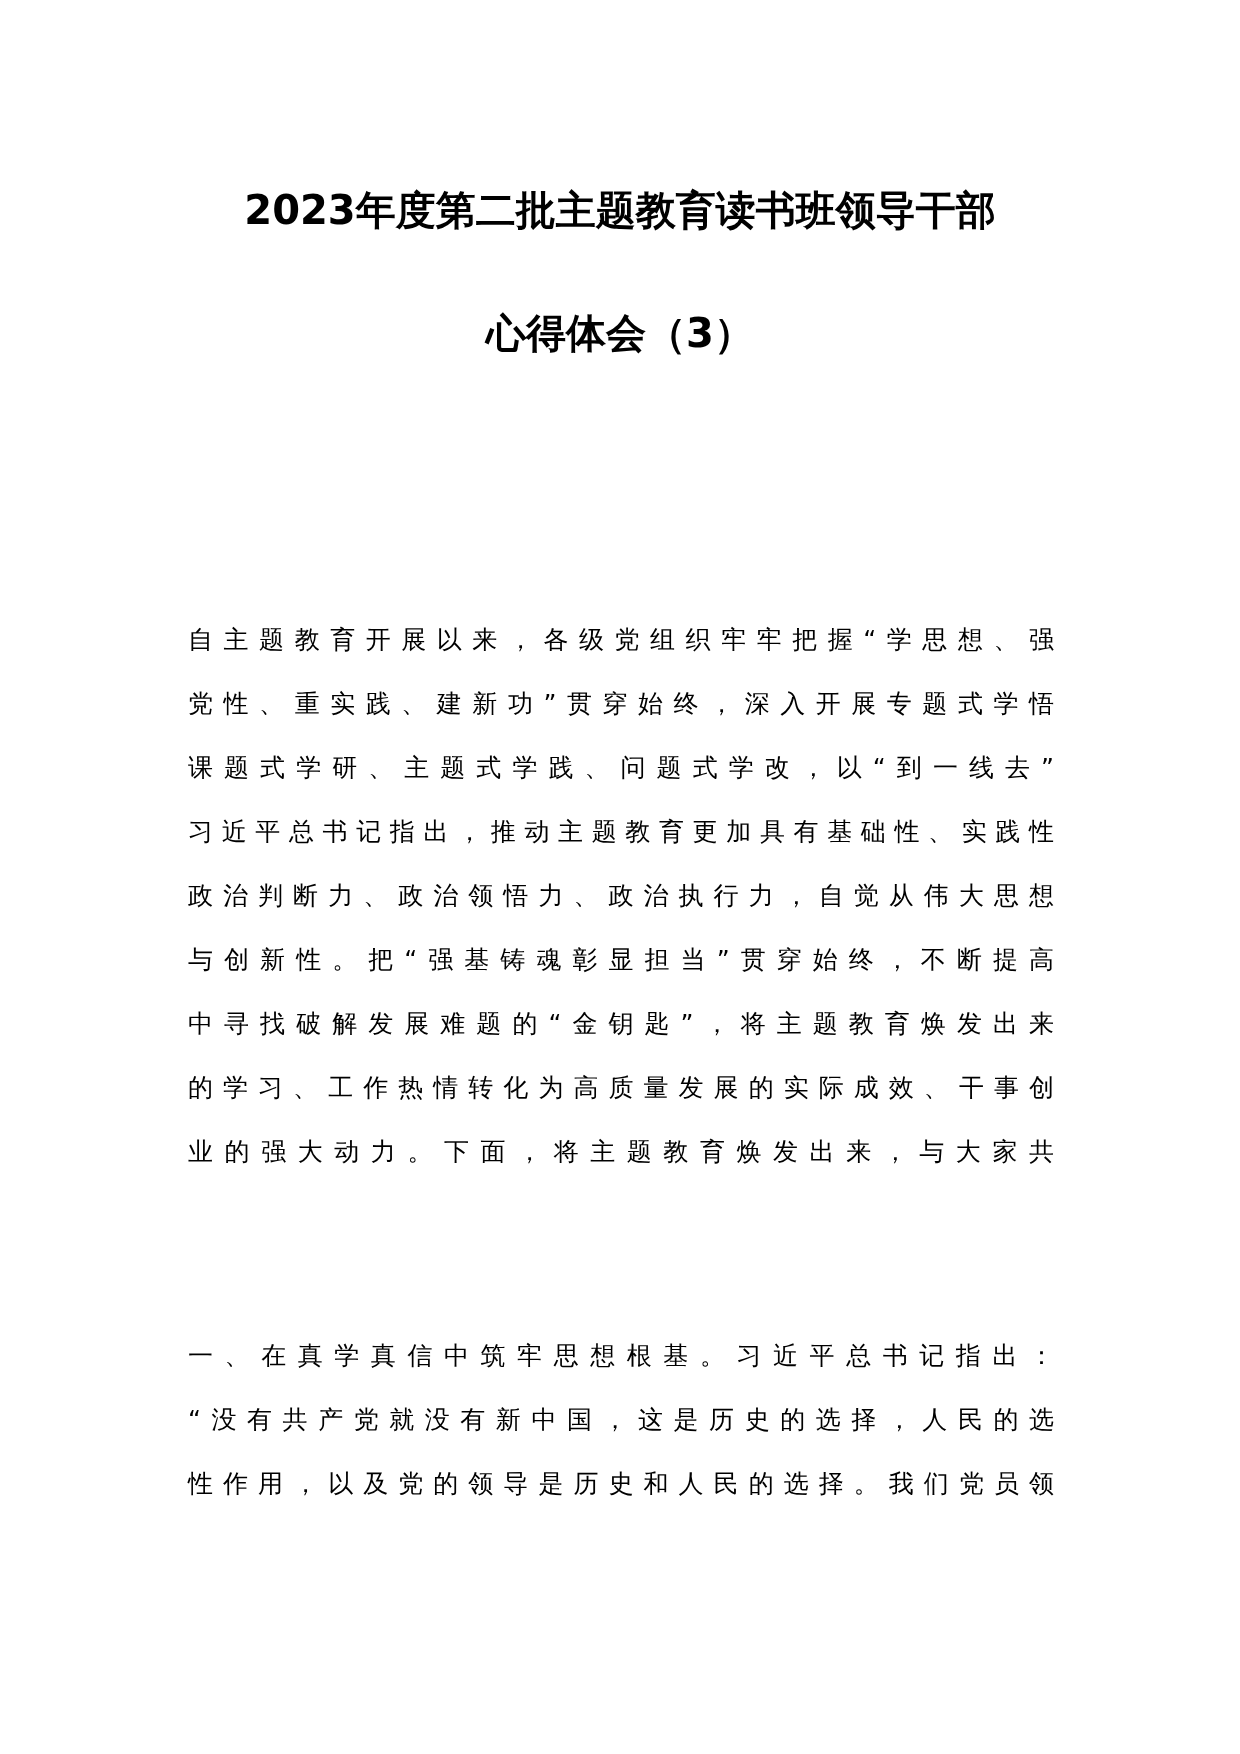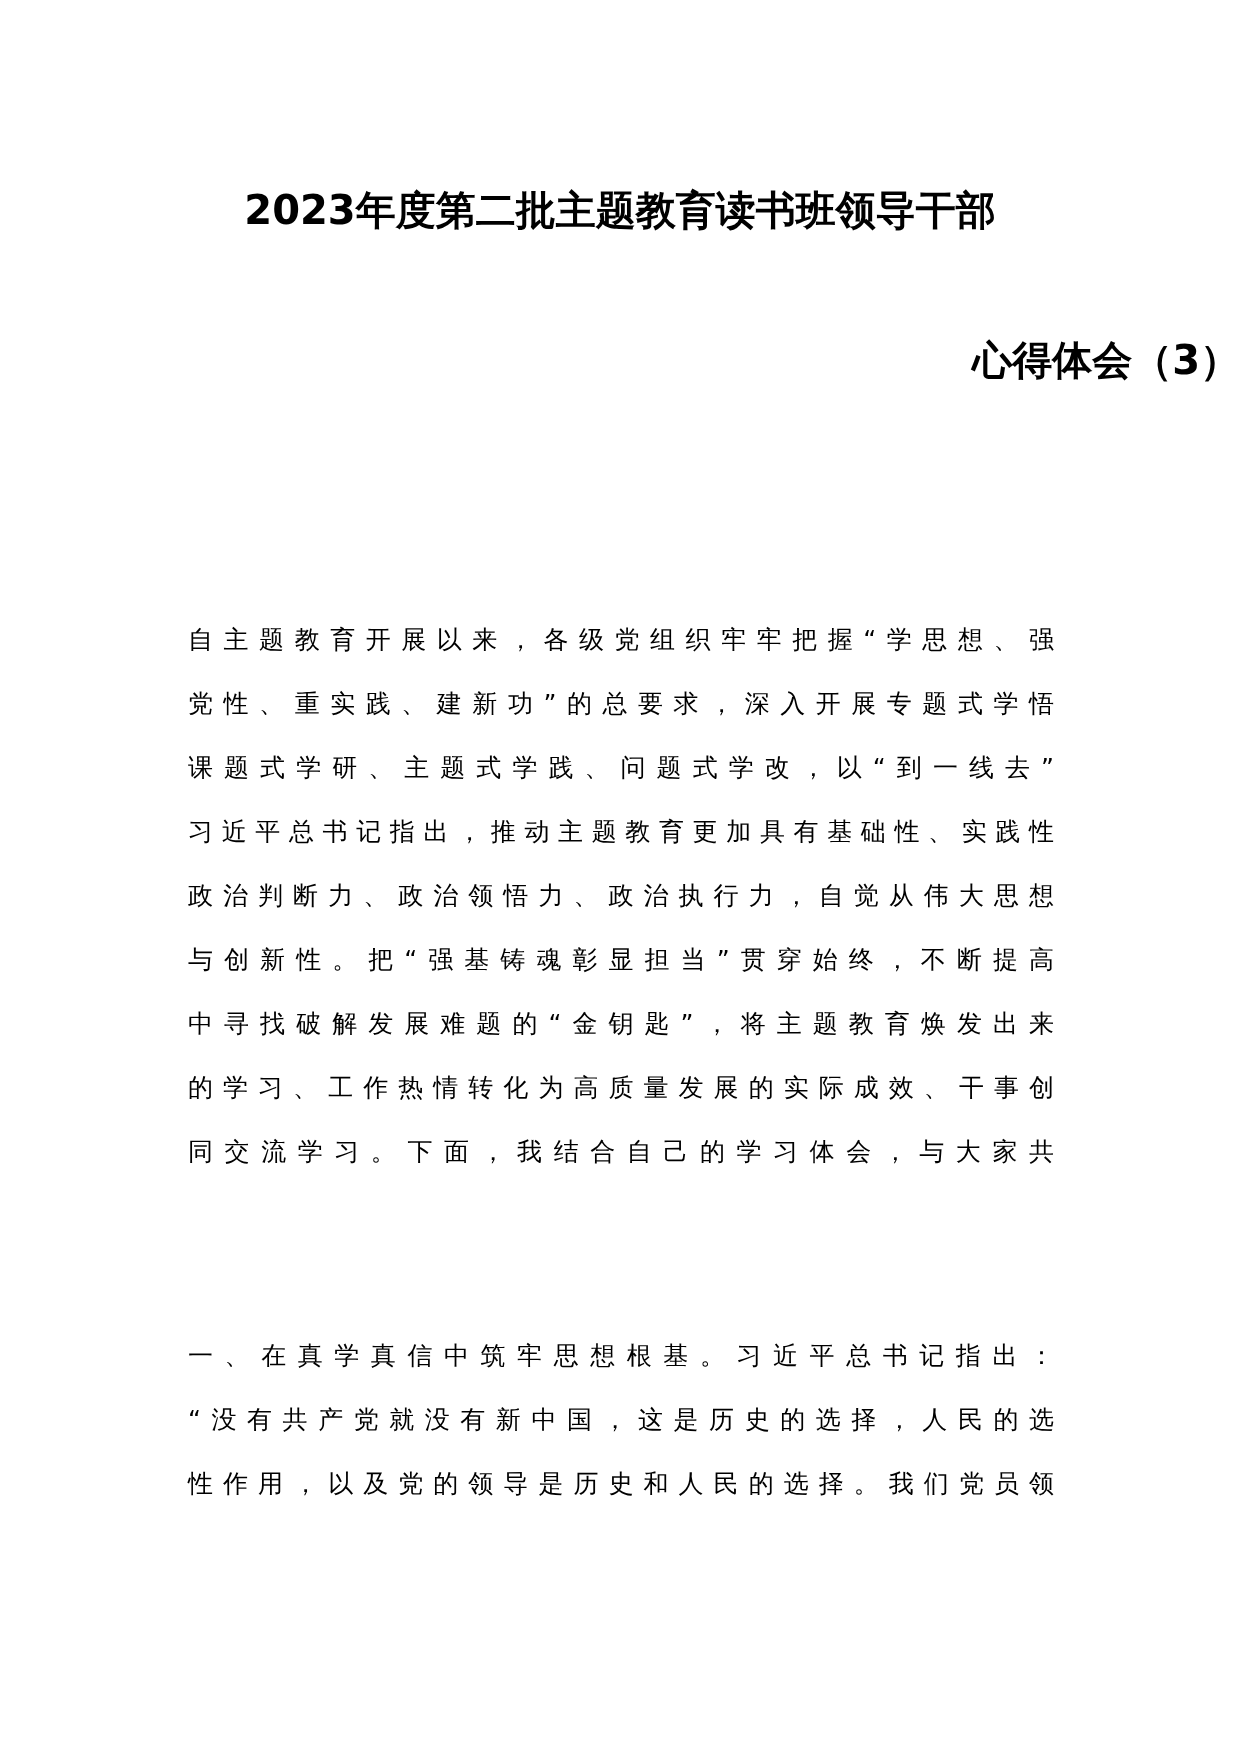--- a/index.html
+++ b/index.html
@@ -27,21 +27,21 @@
       left: 0;
       width: 1240px;
       text-align: center;
       font-weight: bold;
       font-size: 40px;
       line-height: 48px;
       letter-spacing: 0px;
       white-space: nowrap;
     }
     .title-line-1 { top: 186px; }
-    .title-line-2 { top: 336px; text-align: right; }
+    .title-line-2 { top: 309px; }
     .body {
       position: absolute;
       left: 188px;
       width: 866px;
       font-size: 25px;
       line-height: 64px;
     }
     .para {
       margin: 0;
       padding: 0;
@@ -65,28 +65,28 @@
 </head>
 <body>
 
 <div class="page">
 
   <div class="title title-line-1">2023年度第二批主题教育读书班领导干部</div>
   <div class="title title-line-2">心得体会（3）</div>
 
   <div class="body para para-1">
     <span class="line">自主题教育开展以来，各级党组织牢牢把握“学思想、强</span>
-    <span class="line">党性、重实践、建新功”的总要求，深入开展专题式学悟</span>
+    <span class="line">党性、重实践、建新功”贯穿始终，深入开展专题式学悟</span>
     <span class="line">课题式学研、主题式学践、问题式学改，以“到一线去”</span>
     <span class="line">习近平总书记指出，推动主题教育更加具有基础性、实践性</span>
     <span class="line">政治判断力、政治领悟力、政治执行力，自觉从伟大思想</span>
     <span class="line">与创新性。把“强基铸魂彰显担当”贯穿始终，不断提高</span>
     <span class="line">中寻找破解发展难题的“金钥匙”，将主题教育焕发出来</span>
     <span class="line">的学习、工作热情转化为高质量发展的实际成效、干事创</span>
-    <span class="line">同交流学习。下面，我结合自己的学习体会，与大家共</span>
+    <span class="line">业的强大动力。下面，将主题教育焕发出来，与大家共</span>
   </div>
 
   <div class="body para para-2">
     <span class="line">一、在真学真信中筑牢思想根基。习近平总书记指出：</span>
     <span class="line">“没有共产党就没有新中国，这是历史的选择，人民的选</span>
     <span class="line">性作用，以及党的领导是历史和人民的选择。我们党员领</span>
   </div>
 
 </div>
 

